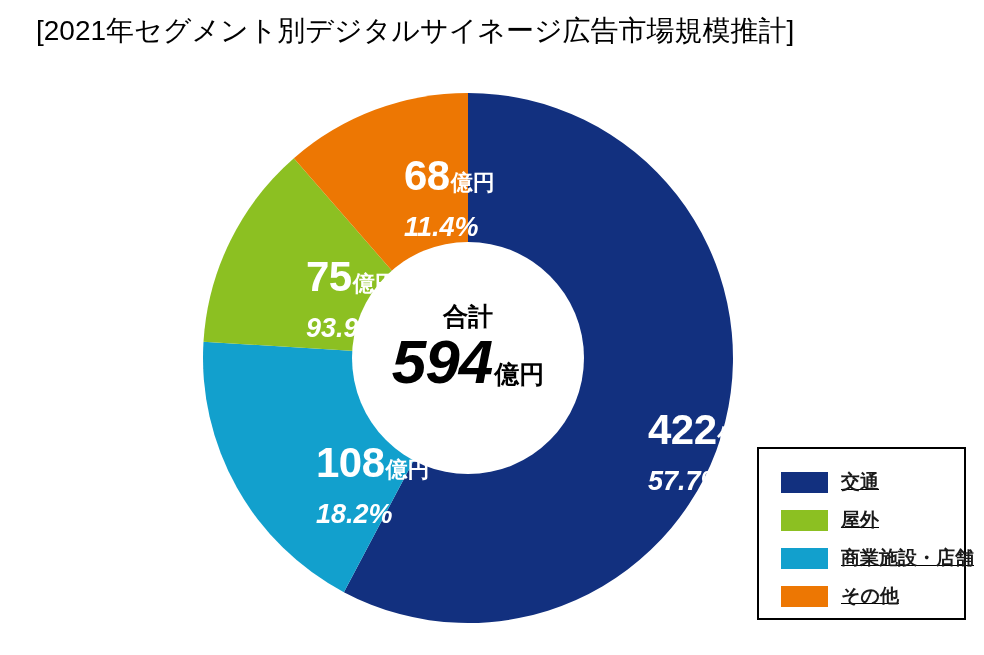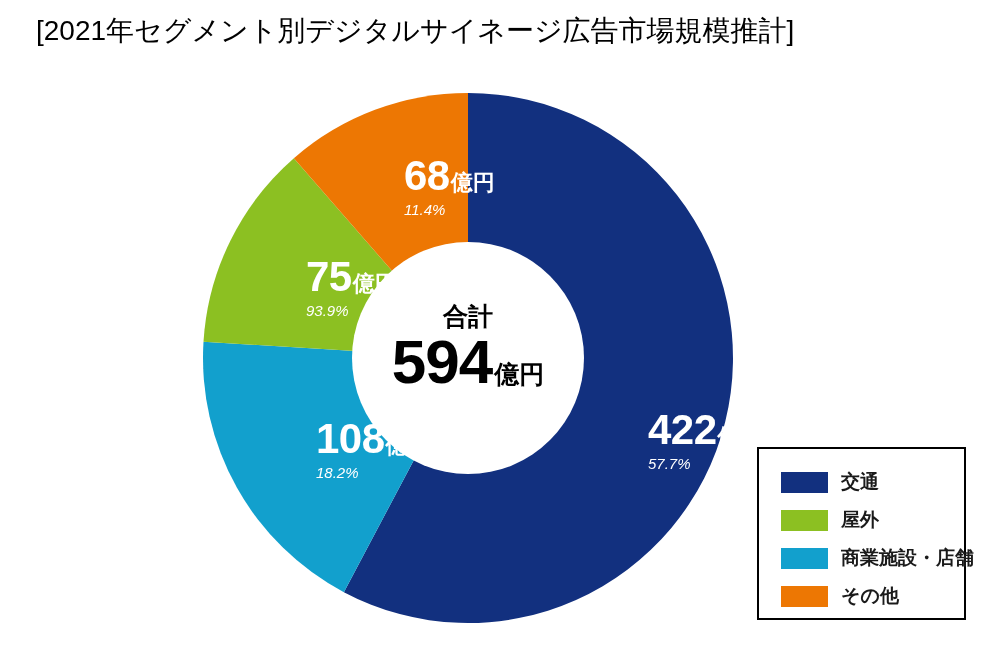--- a/index.html
+++ b/index.html
@@ -64,24 +64,24 @@
     font-weight: bold;
     letter-spacing: -0.5px;
   }
   .slice-label .value-unit {
     font-size: 22px;
     font-weight: bold;
     margin-left: 1px;
   }
   .slice-label .pct-line {
     display: block;
-    font-size: 15px;
-    font-weight: normal;
+    font-size: 27px;
+    font-weight: bold;
     font-style: italic;
-    margin-top: 5px;
+    margin-top: 17px;
   }
 
   
   #center-total {
     position: absolute;
     text-align: center;
     white-space: nowrap;
     color: #000000;
   }
   #center-total .total-caption {
@@ -92,38 +92,40 @@
     margin-bottom: 2px;
   }
   #center-total .total-valueline {
     display: block;
     line-height: 1;
   }
   #center-total .total-num {
     font-size: 62px;
     font-weight: bold;
     letter-spacing: -1px;
+    font-style: italic;
   }
   #center-total .total-unit {
     font-size: 25px;
     font-weight: bold;
     margin-left: 2px;
   }
 
   
   #legend {
     position: absolute;
     left: 757px;
     top: 447px;
     width: 209px;
     height: 173px;
     box-sizing: border-box;
     border: 2px solid #000000;
     background: #ffffff;
     padding: 14px 0 0 0;
+    text-decoration: underline;
   }
   .legend-item {
     display: flex;
     align-items: center;
     height: 38px;
     padding-left: 22px;
   }
   .legend-swatch {
     width: 47px;
     height: 21px;
@@ -154,21 +156,21 @@
         </g>
       <circle id="donut-hole" cx="468" cy="358" r="116" fill="#ffffff"></circle>
     </svg>
   </div>
 
   <div id="label-layer">
       <div class="slice-label" style="left: 648px; top: 409px;">
         <span class="value-line"><span class="value-num">422</span><span class="value-unit">億円</span></span>
         <span class="pct-line">57.7%</span>
       </div>
-      <div class="slice-label" style="left: 316px; top: 418px;">
+      <div class="slice-label" style="left: 316px; top: 442px;">
         <span class="value-line"><span class="value-num">108</span><span class="value-unit">億円</span></span>
         <span class="pct-line">18.2%</span>
       </div>
       <div class="slice-label" style="left: 306px; top: 256px;">
         <span class="value-line"><span class="value-num">75</span><span class="value-unit">億円</span></span>
         <span class="pct-line">93.9%</span>
       </div>
       <div class="slice-label" style="left: 404px; top: 155px;">
         <span class="value-line"><span class="value-num">68</span><span class="value-unit">億円</span></span>
         <span class="pct-line">11.4%</span>

